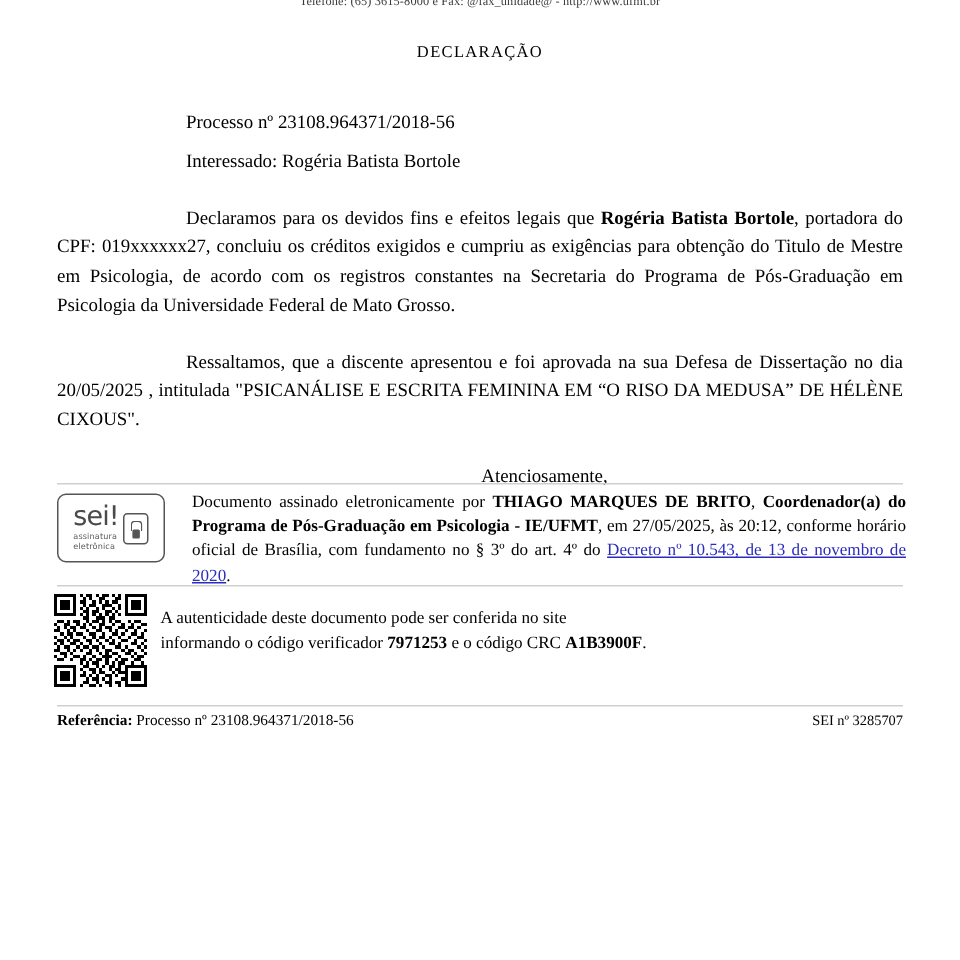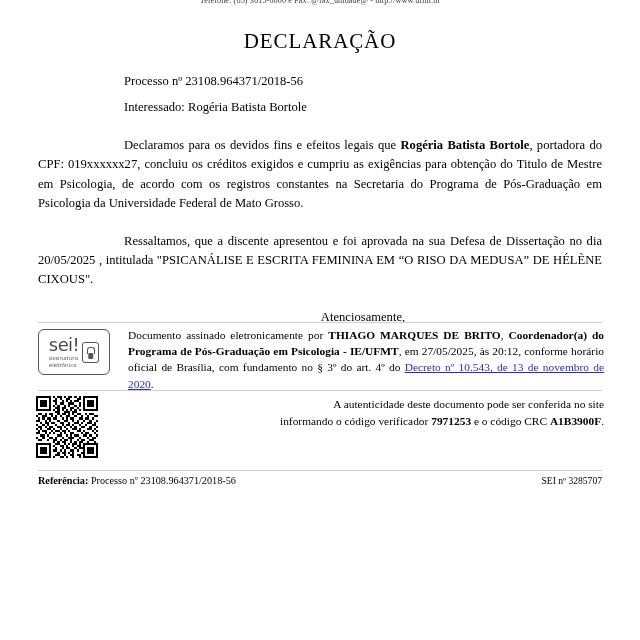--- a/index.html
+++ b/index.html
@@ -43,21 +43,21 @@
     letter-spacing: 0.1px;
   }
 
   
   .doc-title {
     position: absolute;
     left: 0;
     top: 29px;
     width: 640px;
     text-align: center;
-    font-size: 21px;
+    font-size: 11px;
     letter-spacing: 0.9px;
     font-weight: 400;
   }
 
   
   .content {
     position: absolute;
     left: 38px;
     top: 72px;
     width: 564px;
@@ -206,23 +206,23 @@
   }
   .qr {
     flex: 0 0 auto;
     width: 62px;
     height: 62px;
     image-rendering: pixelated;
   }
   .verify-text {
     flex: 1 1 auto;
     margin-left: 9px;
+    margin-top: 8px;
     font-size: 11.4px;
     line-height: 1.5;
-    text-align: right;
   }
   .verify-text .row { white-space: nowrap; }
   .url-link {
     color: #2b2bc0;
     text-decoration: underline;
     font-size: 11.1px;
   }
 
   
   .footer {

